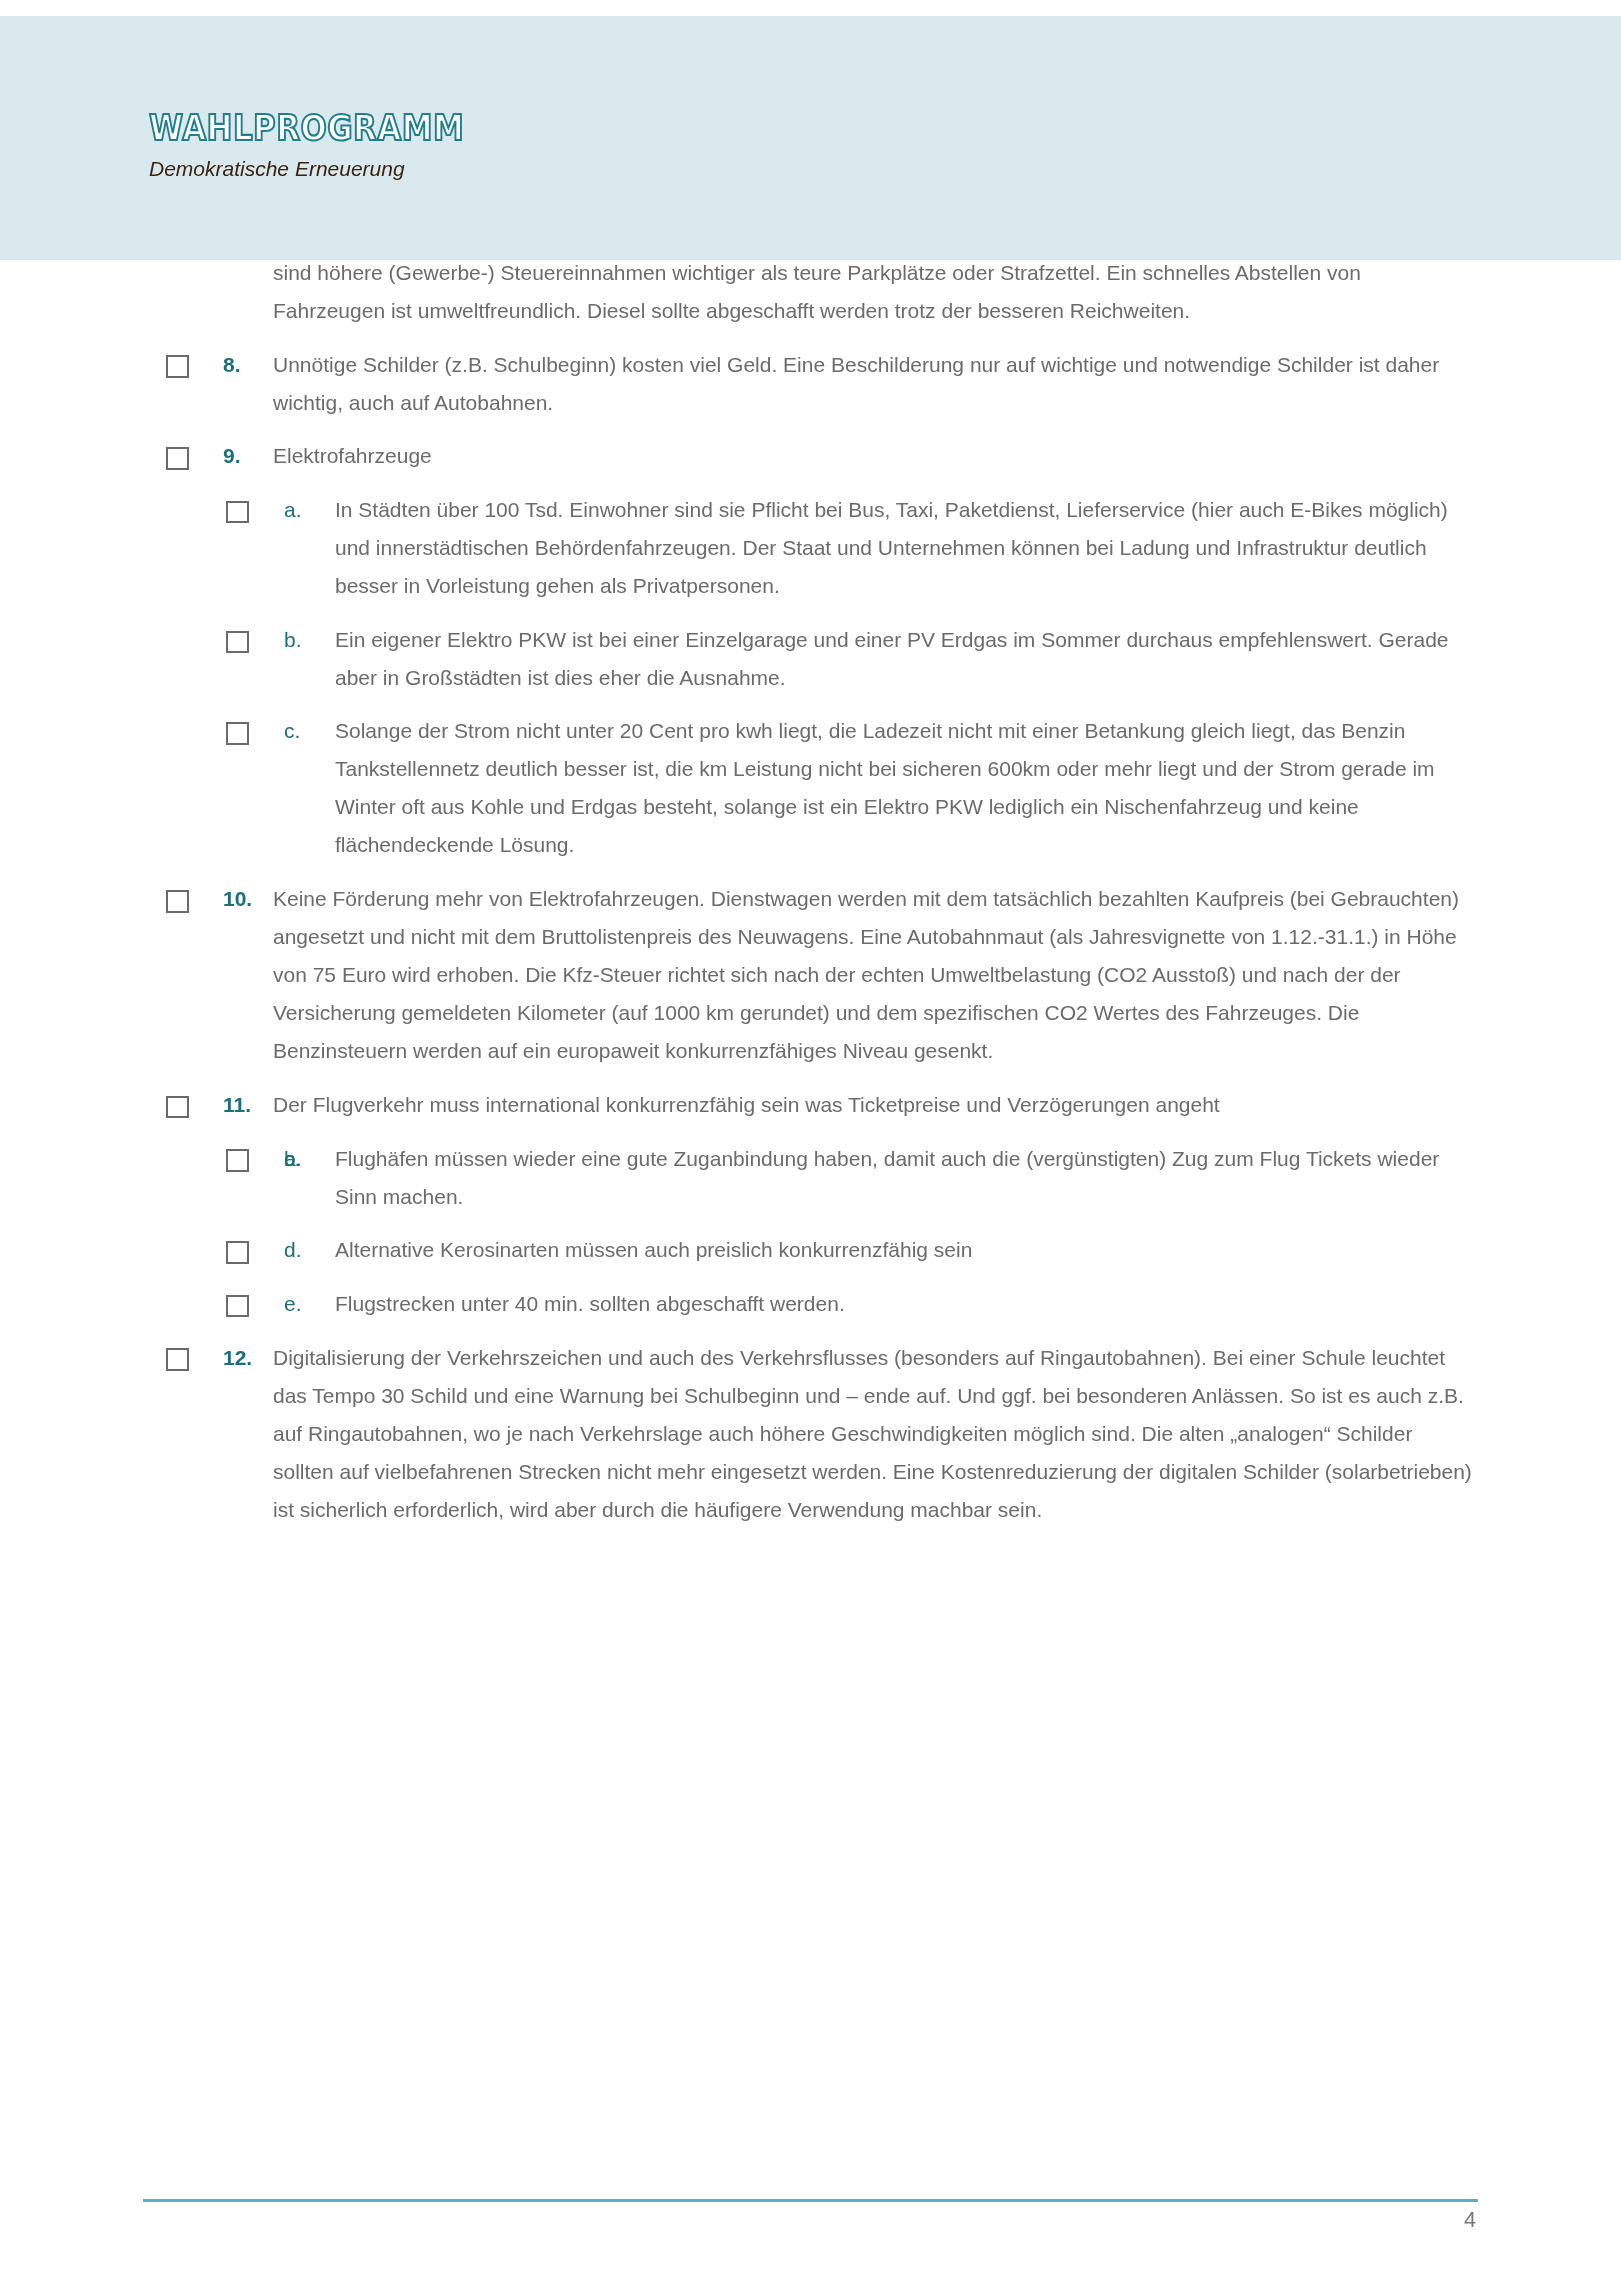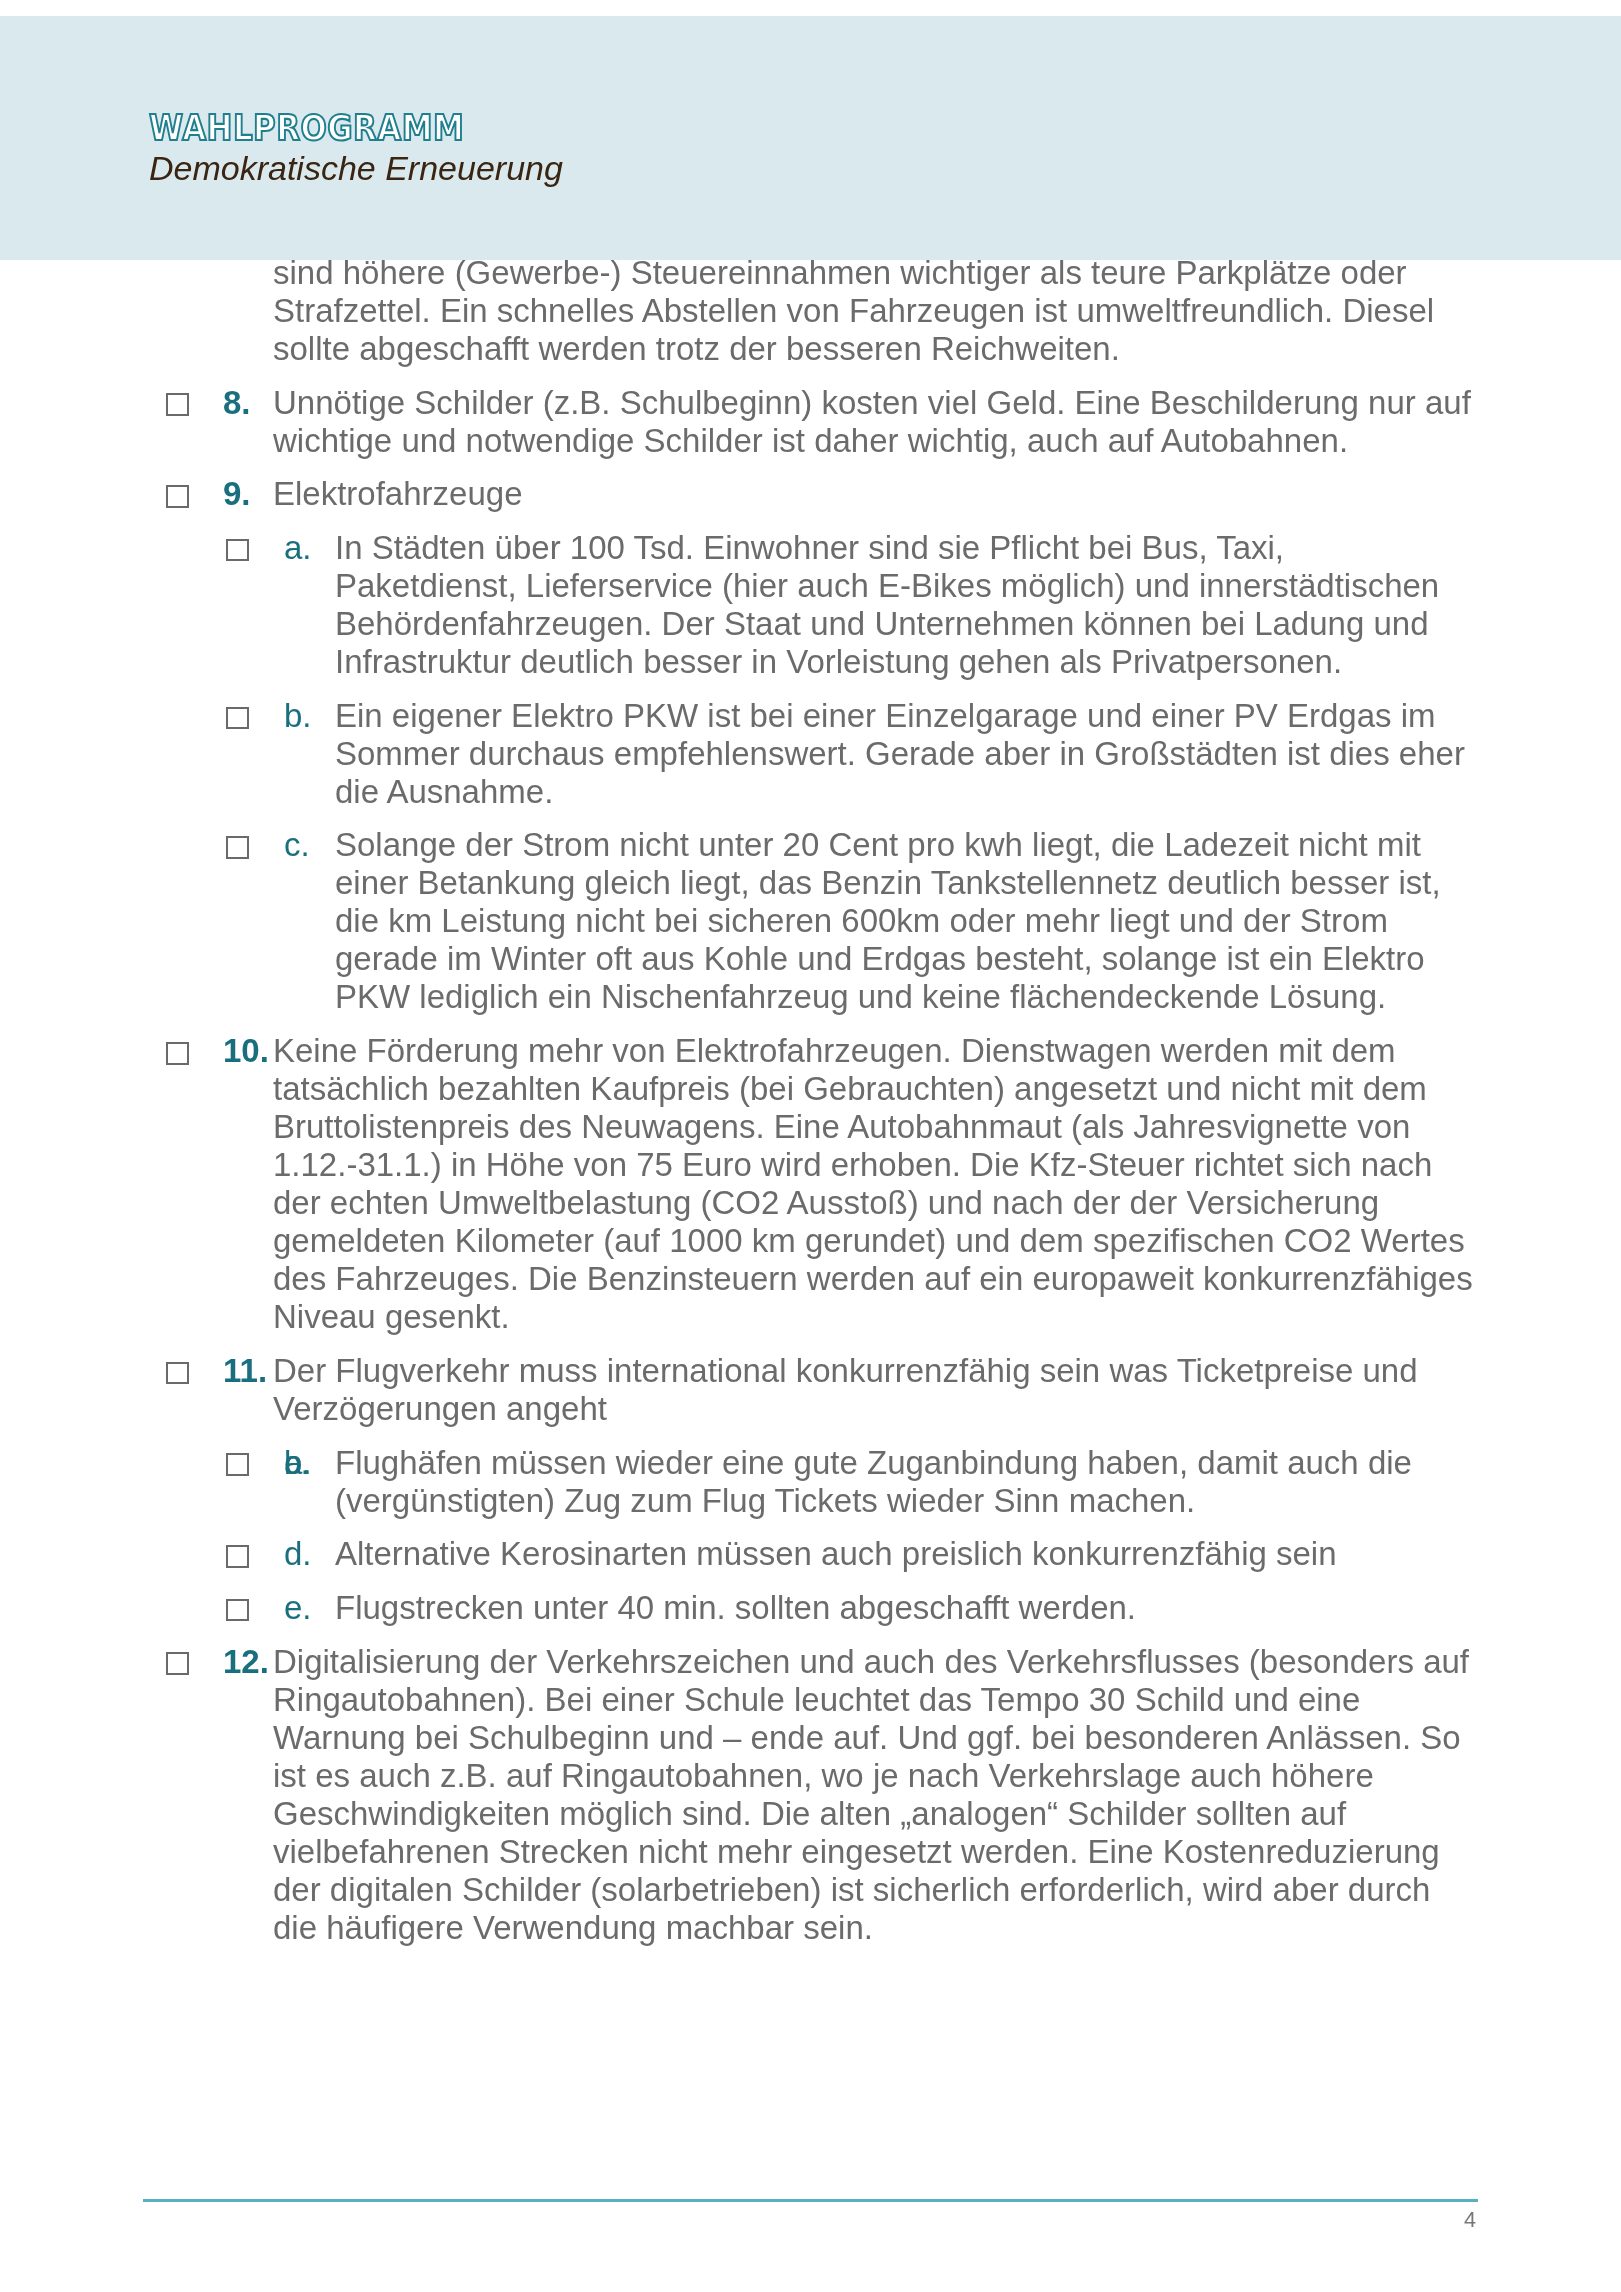--- a/index.html
+++ b/index.html
@@ -16,25 +16,25 @@
     position: absolute; left: 149px; top: 90px;
     font-family: "DejaVu Sans", sans-serif;
     font-weight: bold; font-size: 36px; letter-spacing: 0.5px;
     color: #ffffff;
     -webkit-text-stroke: 2.2px #1f7f8f;
     line-height: 43px;
     transform: scaleX(0.86); transform-origin: left top;
   }
   .doc-subtitle {
     position: absolute; left: 149px; top: 133px;
-    font-style: italic; font-size: 34px; color: #3a2412; line-height: 39px;
+    font-style: italic; font-size: 21px; color: #3a2412; line-height: 39px;
   }
   .content {
     position: absolute; left: 0; top: 254px; width: 1621px;
-    font-size: 33px; line-height: 38px; color: #6b6b6b;
+    font-size: 21px; line-height: 38px; color: #6b6b6b;
   }
   .block { position: relative; margin-bottom: 15.7px; }
   .block .text { margin-left: 273px; width: 1201px; }
   .block.sub .text { margin-left: 335px; width: 1139px; }
   .cbox {
     position: absolute; top: 9.8px; width: 18.6px; height: 18.6px;
     border: 2px solid #6a6a6a; background: #fff;
   }
   .block .cbox { left: 166px; }
   .block.sub .cbox { left: 226px; }

